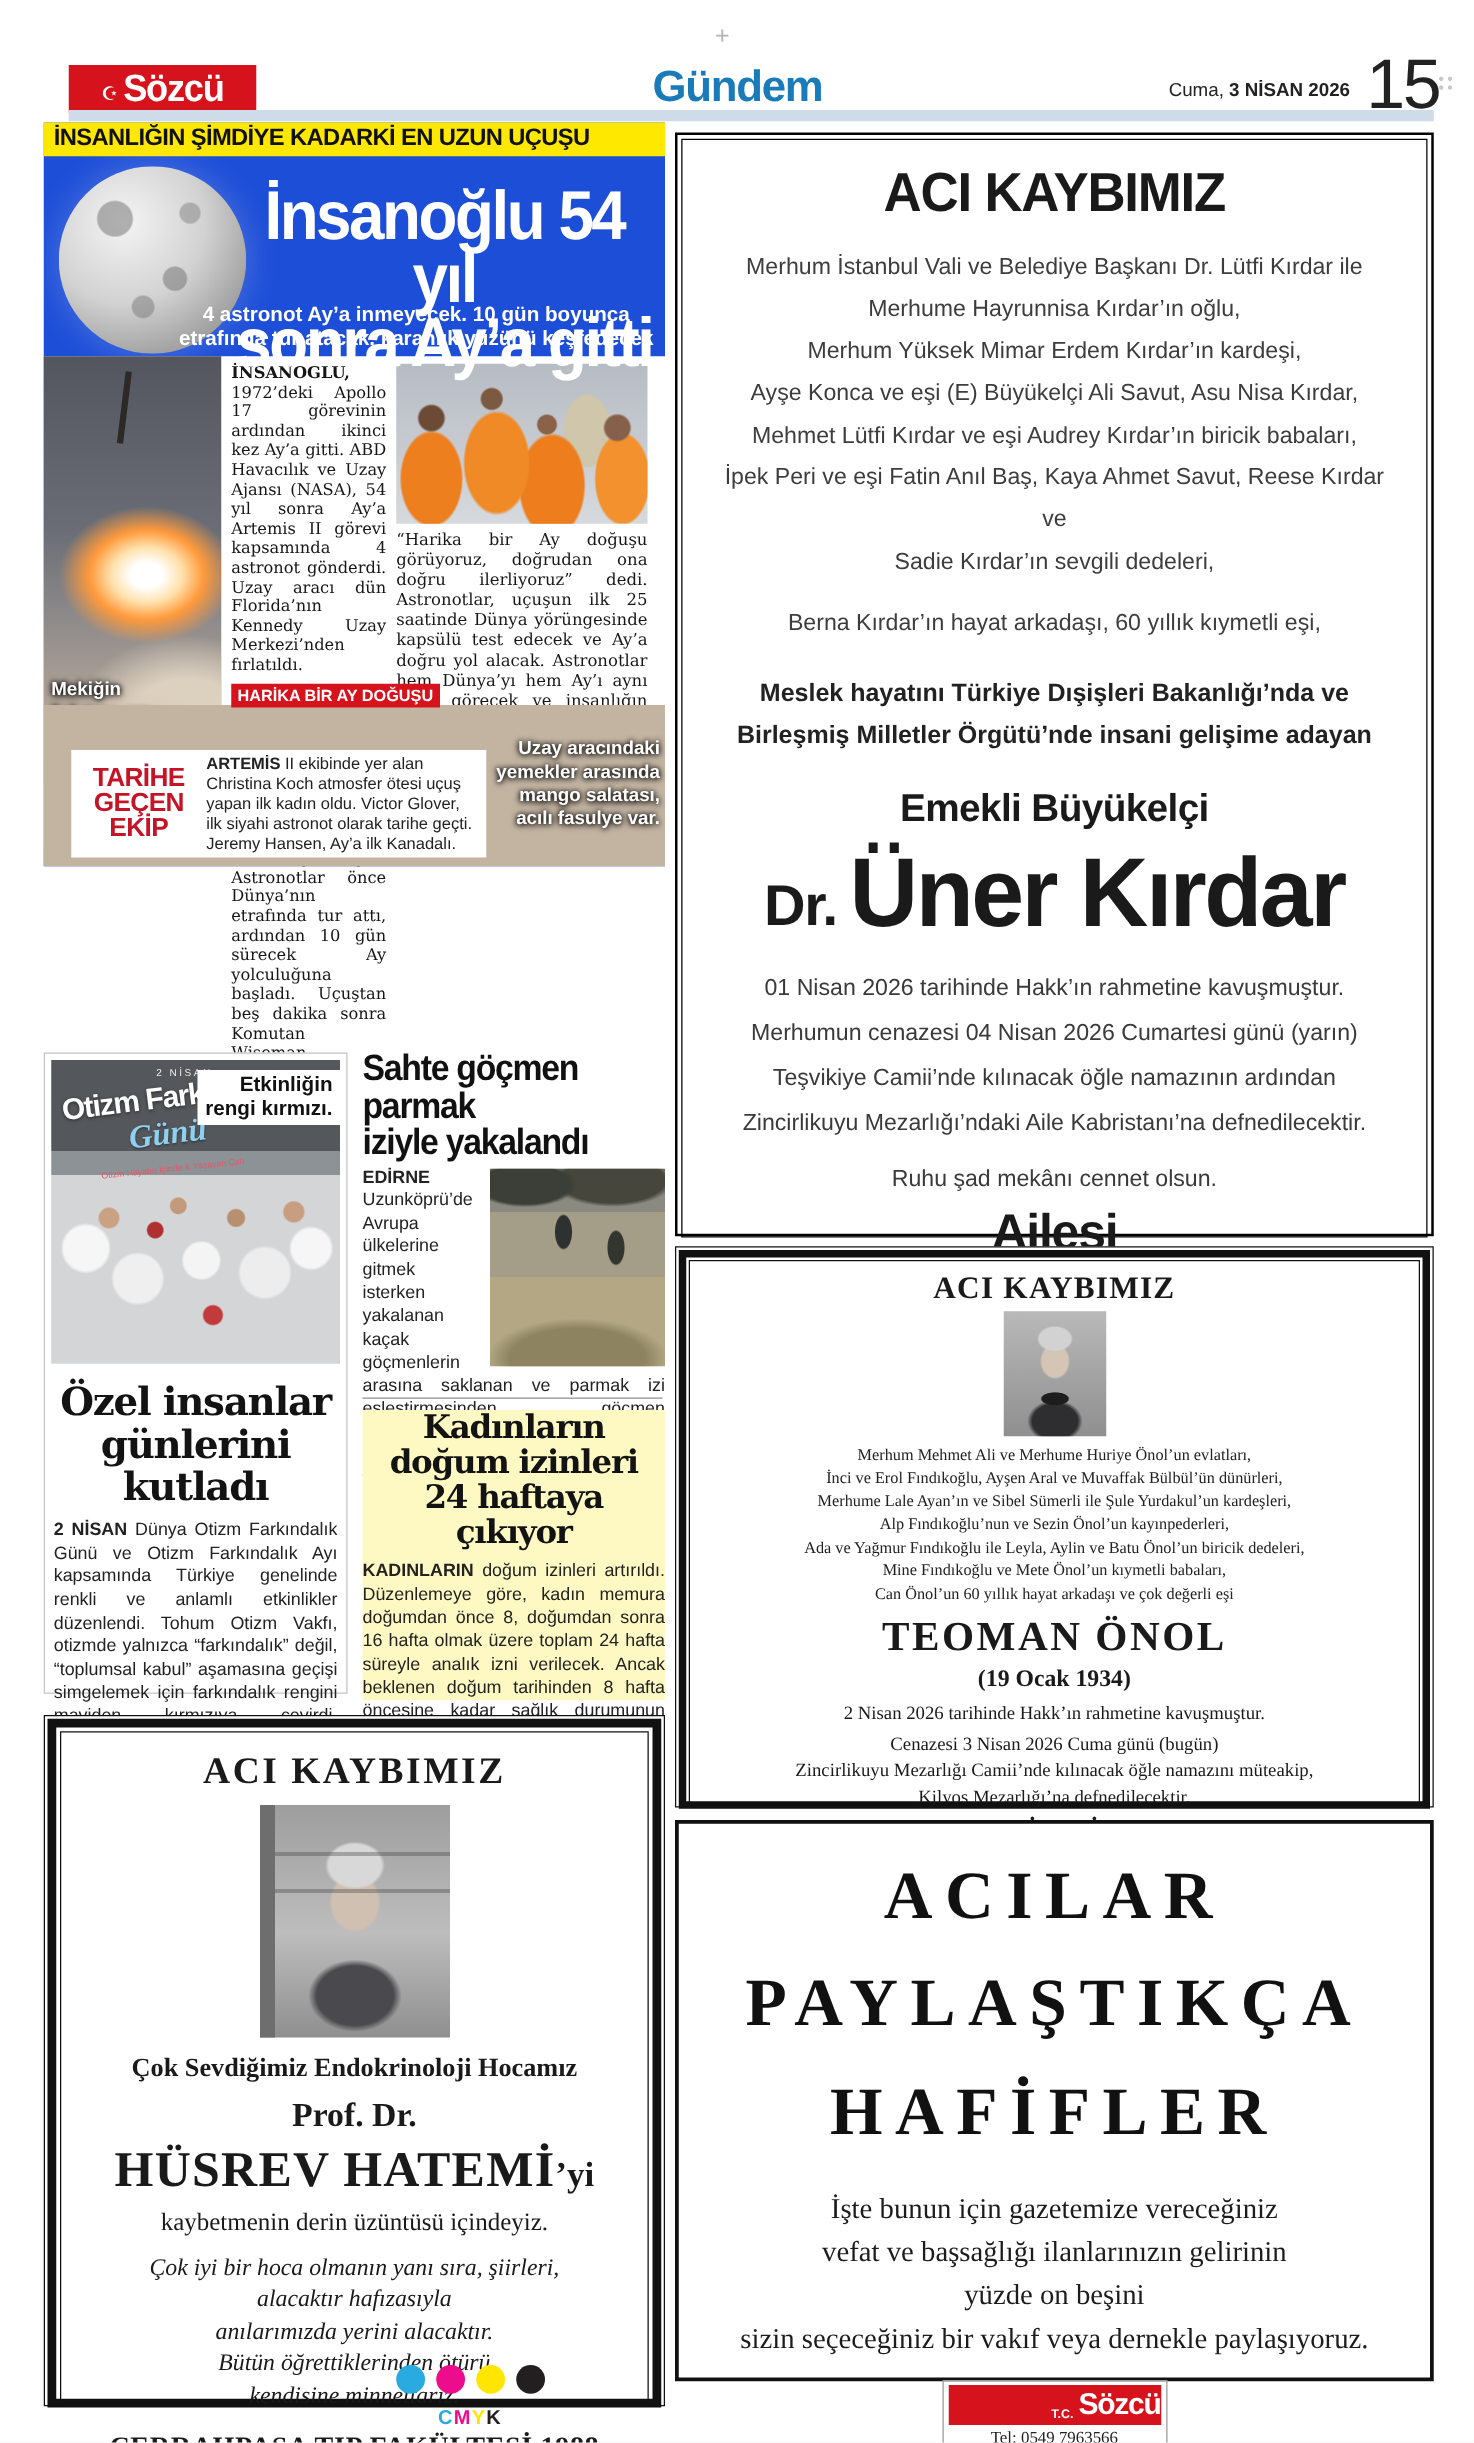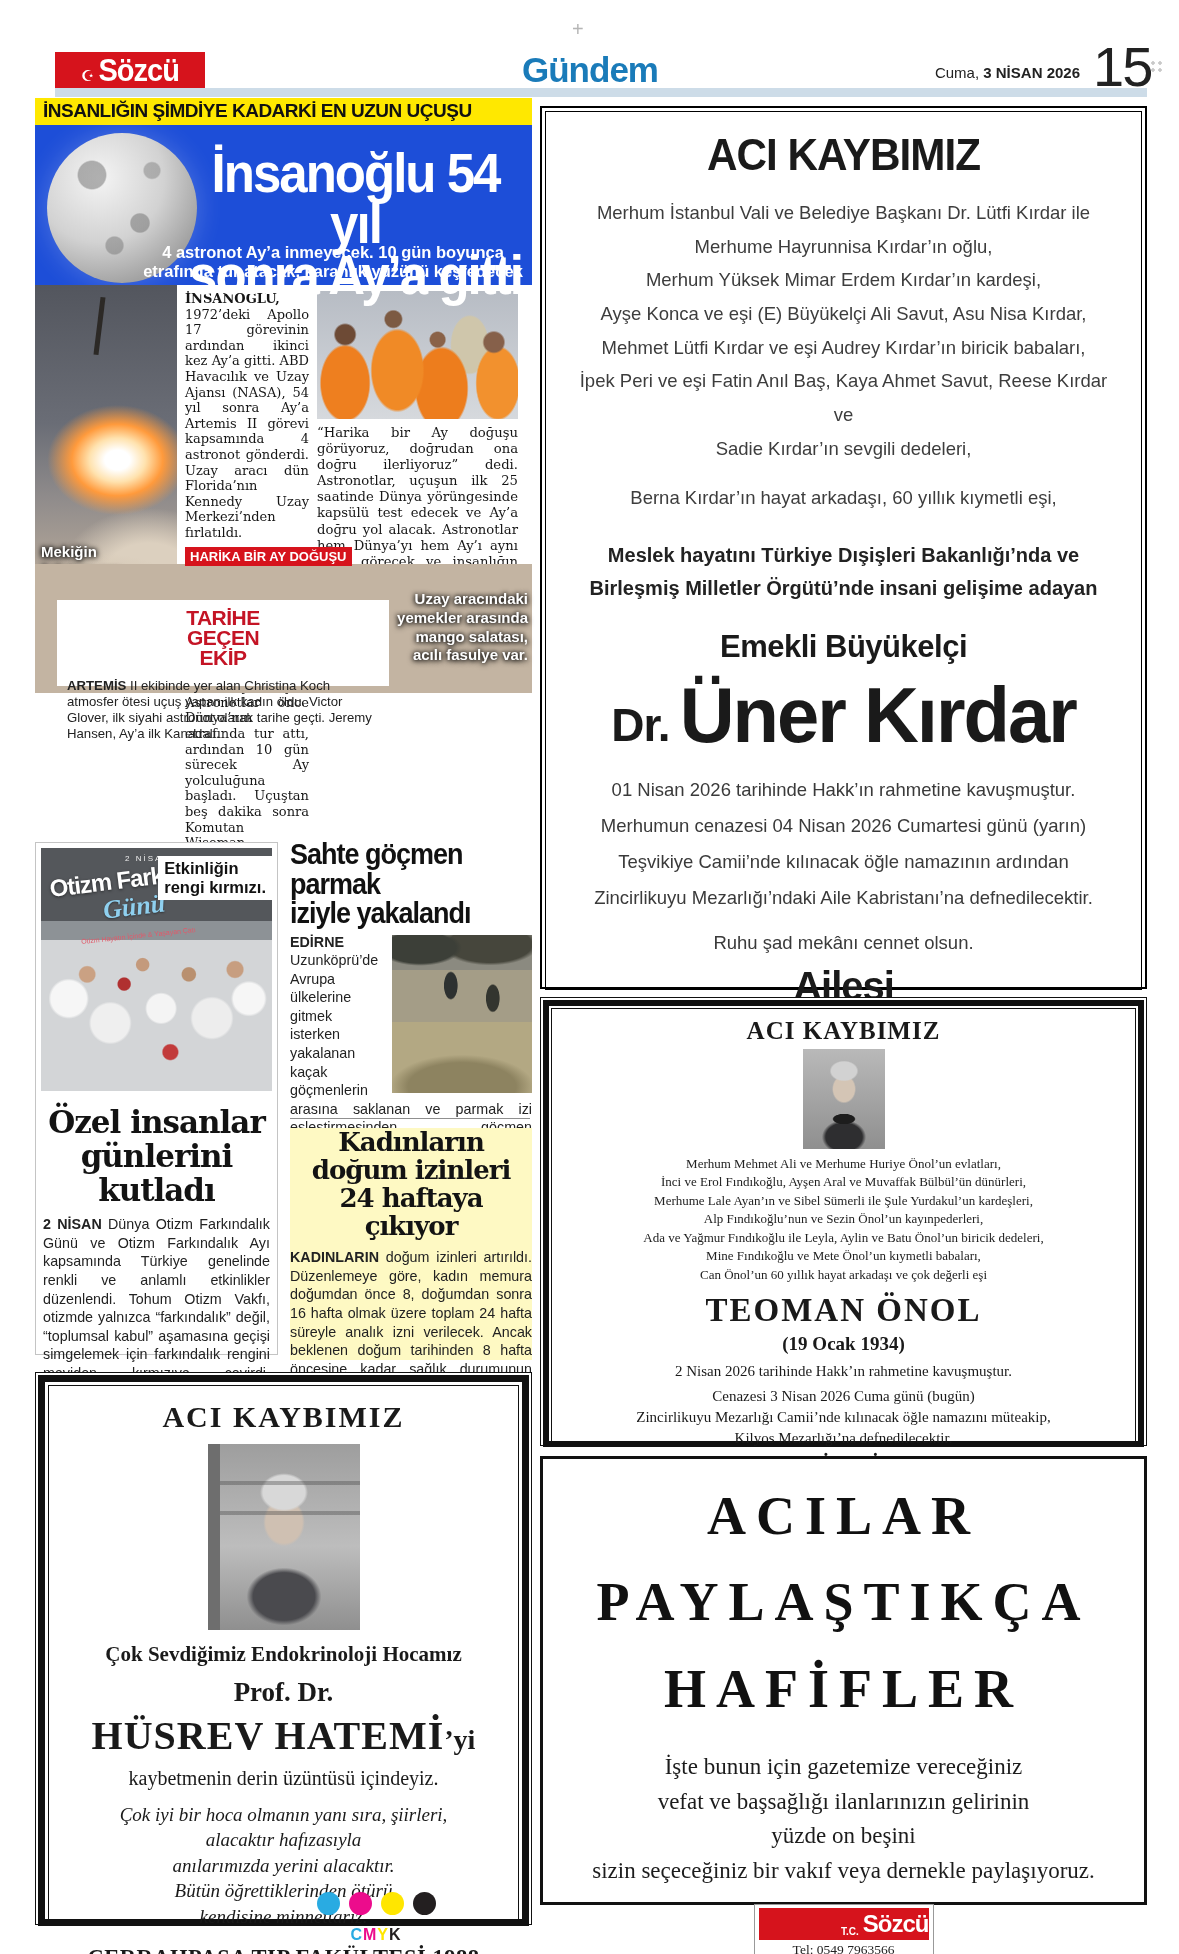--- a/index.html
+++ b/index.html
@@ -81,21 +81,21 @@
       linear-gradient(180deg,#b7bcc4,#d6d9dd);}
   .smoke-strip{position:absolute;left:0;bottom:0;width:100%;height:129px;
     background:
       radial-gradient(ellipse 120px 60px at 18% 30%,#efe6d8 0 50%,transparent 80%),
       radial-gradient(ellipse 140px 70px at 55% 55%,#e6dbc9 0 50%,transparent 85%),
       radial-gradient(ellipse 120px 70px at 85% 35%,#efe7d9 0 50%,transparent 80%),
       radial-gradient(ellipse 160px 60px at 90% 100%,#41502f 0 40%,transparent 70%),
       linear-gradient(180deg,#b4a untrimmed,#b4a393);
     background-color:#c3b4a2;}
   .hist-box{position:absolute;left:22px;top:36px;width:332px;height:86px;background:#fff;
-    display:flex;gap:10px;padding:8px 10px;align-items:center;flex-direction:column;}
+    display:flex;gap:10px;padding:8px 10px;align-items:center;}
   .hist-label{color:#c41425;font-weight:bold;font-size:21px;line-height:.95;letter-spacing:-0.5px;
     width:88px;flex:none;text-align:center;}
   .hist-text{font-size:13.2px;line-height:1.22;color:#222;}
   .food-caption{position:absolute;right:4px;top:26px;width:142px;text-align:right;color:#fff;
     font-weight:bold;font-size:15px;line-height:1.25;text-shadow:0 0 4px #000,0 1px 6px #000;}
 
   
   .obit-kirdar{position:absolute;left:540px;top:106px;width:607px;height:883px;border:2px solid #000;background:#fff;}
   .obit-kirdar .inner{height:100%;margin:3px;border:1px solid #000;text-align:center;padding:18px 26px 0;}
   .k-title{font-weight:bold;font-size:44px;letter-spacing:-1px;transform:scaleX(.96);margin-bottom:16px;}
@@ -127,21 +127,21 @@
       radial-gradient(circle at 84% 50%,#c79e80 0 3.4%,transparent 4%),
       radial-gradient(circle at 36% 56%,#b03030 0 3%,transparent 3.6%),
       radial-gradient(circle at 56% 84%,#c23b3b 0 3%,transparent 3.6%),
       linear-gradient(180deg,#54575b 0 30%,#8d9296 30% 38%,#d3d5d7 38% 100%);}
   .otizm-label-small{position:absolute;left:84px;top:6px;color:#eee;font-size:8px;letter-spacing:2px;}
   .otizm-title{position:absolute;left:8px;top:16px;color:#fff;font-weight:bold;font-size:24px;
     letter-spacing:-1px;transform:rotate(-7deg);white-space:nowrap;text-shadow:0 1px 3px rgba(0,0,0,.5);}
   .otizm-sub{position:absolute;left:62px;top:44px;color:#8fd0ef;font-family:var(--serif);
     font-style:italic;font-weight:bold;font-size:26px;transform:rotate(-7deg);text-shadow:0 1px 2px rgba(0,0,0,.4);}
   .otizm-tag{position:absolute;left:40px;top:84px;color:#e05a6a;font-size:7px;transform:rotate(-6deg);white-space:nowrap;}
-  .otizm-caption{position:absolute;right:0;top:8px;background:#fff;padding:3px 6px;
+  .otizm-caption{position:absolute;right:0;top:8px;background:#fff;padding:3px 6px;text-align:right;
     font-weight:bold;font-size:16.5px;line-height:1.15;color:#111;}
   .otizm-headline{font-family:var(--slab);font-weight:bold;font-size:31px;line-height:1.1;
     text-align:center;margin:14px 0 8px;color:#131313;letter-spacing:-1px;}
   .otizm-body{font-size:14.3px;line-height:1.3;text-align:justify;color:#222;padding:0 2px;}
   .otizm-body b{font-weight:bold;}
 
   
   .migrant{position:absolute;left:290px;top:840px;width:242px;height:272px;background:#fff;}
   .migrant-headline{font-weight:bold;font-size:27px;line-height:1.02;letter-spacing:-1px;color:#111;
     transform:scale(1,1.08);transform-origin:left top;margin-bottom:10px;}

